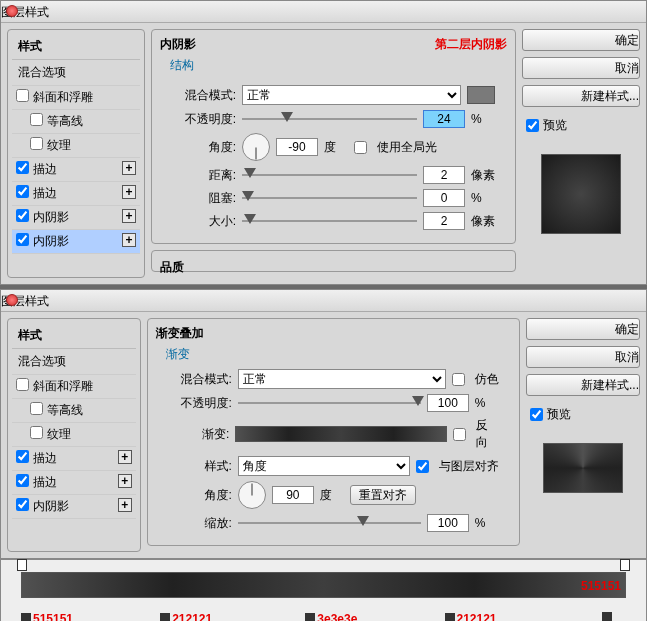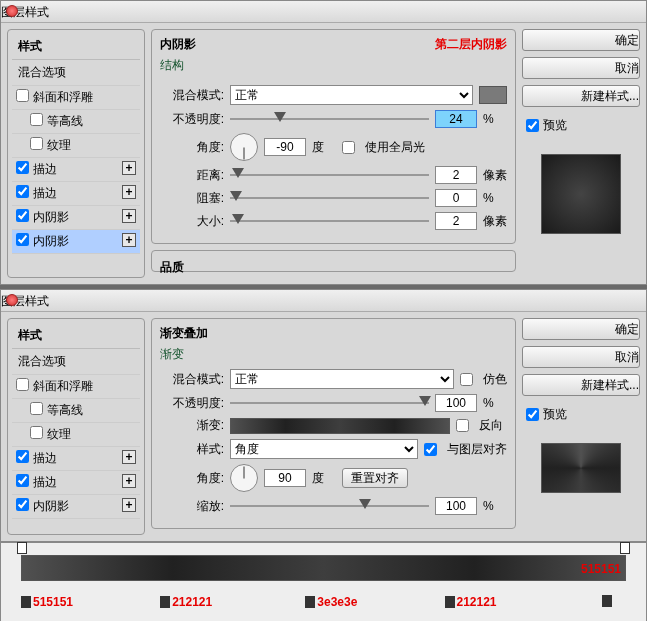--- a/index.html
+++ b/index.html
@@ -13,22 +13,22 @@
 .section-header{font-weight:bold;padding:4px 6px;border-bottom:1px solid #bbb}
 .link{padding:4px 6px;color:#000;border-bottom:1px solid #ccc}
 .eff-row{display:flex;align-items:flex-start;padding:3px 4px;border-bottom:1px solid #ccc;cursor:pointer}
 .eff-row.selected{background:#b0cfff}
 .eff-row .spacer{flex:1}
 .plus-box{width:14px;height:14px;border:1px solid #555;text-align:center;line-height:12px;font-weight:bold;background:#e8e8e8}
 input[type=checkbox]{margin-right:4px}
 .center-col{flex:1}
 .fieldset{border:1px solid #999;border-radius:4px;padding:6px 8px 8px;background:#d8d8d8;position:relative;margin-bottom:6px}
 .fieldset .legend{font-weight:bold;margin-bottom:4px}
-.sub-legend{color:#14532d;margin-bottom:6px}
-.row{display:flex;align-items:center;margin:5px 0;gap:6px}
+.sub-legend{margin-left:10px;color:#0369a1;margin-bottom:6px}
+.row{display:flex;align-items:center;margin:5px 12px;gap:6px}
 .lbl{width:64px;text-align:right}
 select{flex:1;height:20px;background:#fff;border:1px solid #888}
 .swatch{width:28px;height:18px;background:#7a7a7a;border:1px solid #555}
 .num{width:42px;height:18px;border:1px solid #888;background:#fff;text-align:center}
 .unit{width:24px}
 .slider{flex:1;height:14px;position:relative}
 .slider::before{content:"";position:absolute;left:0;right:0;top:6px;height:2px;background:#999}
 .thumb{position:absolute;top:0;width:0;height:0;border-left:6px solid transparent;border-right:6px solid transparent;border-top:10px solid #555}
 .angle-dial{width:28px;height:28px;border:1px solid #888;border-radius:50%;background:#f5f5f5;position:relative}
 .angle-dial .needle{position:absolute;left:50%;top:50%;width:12px;height:1px;background:#333;transform-origin:left center}

